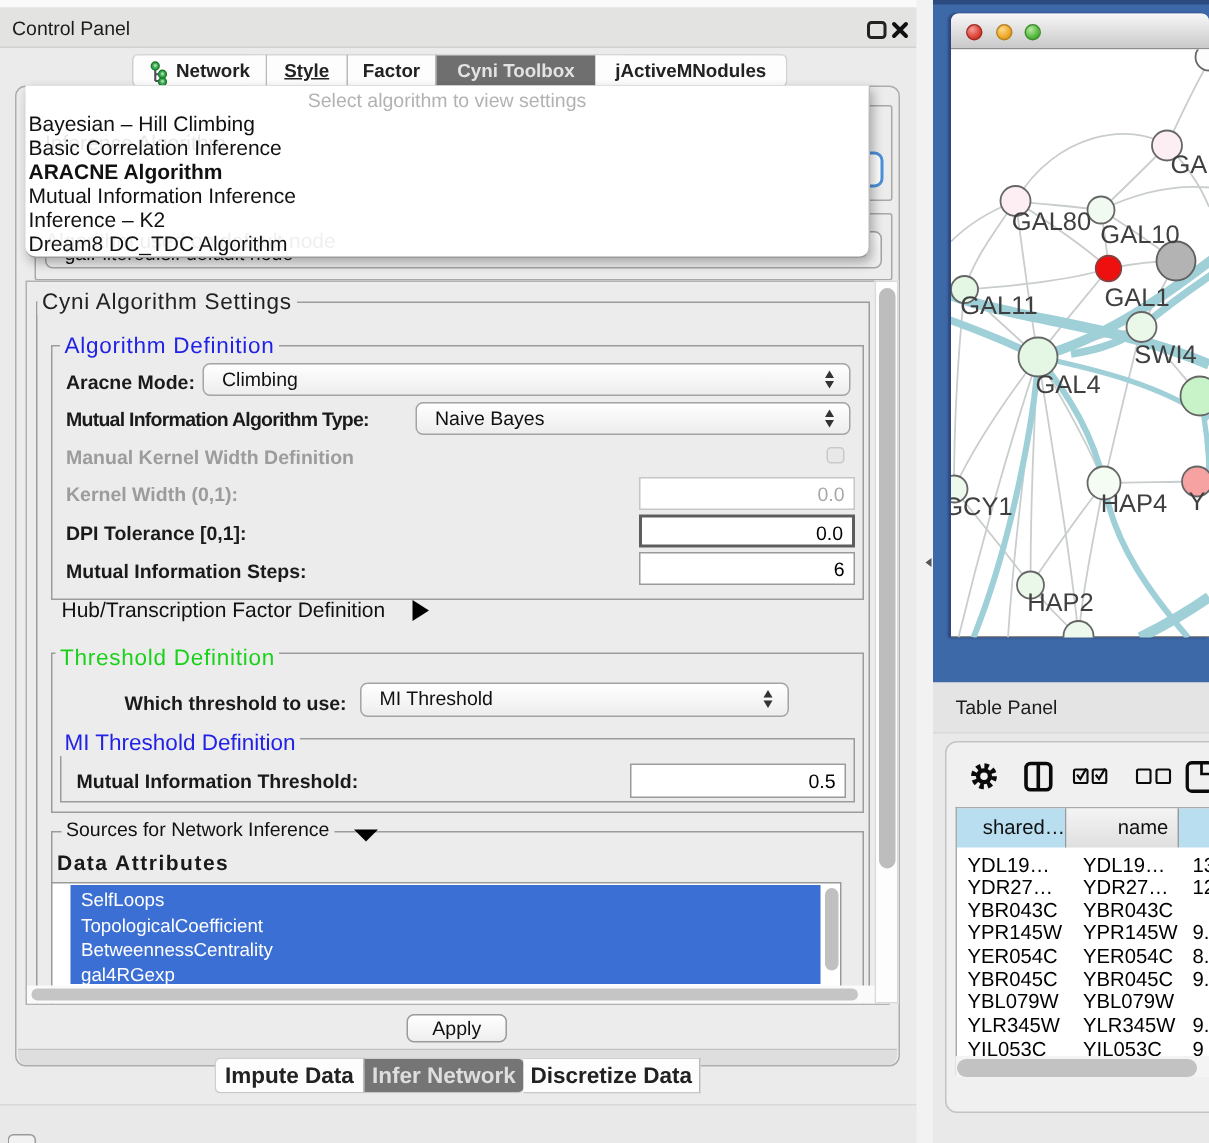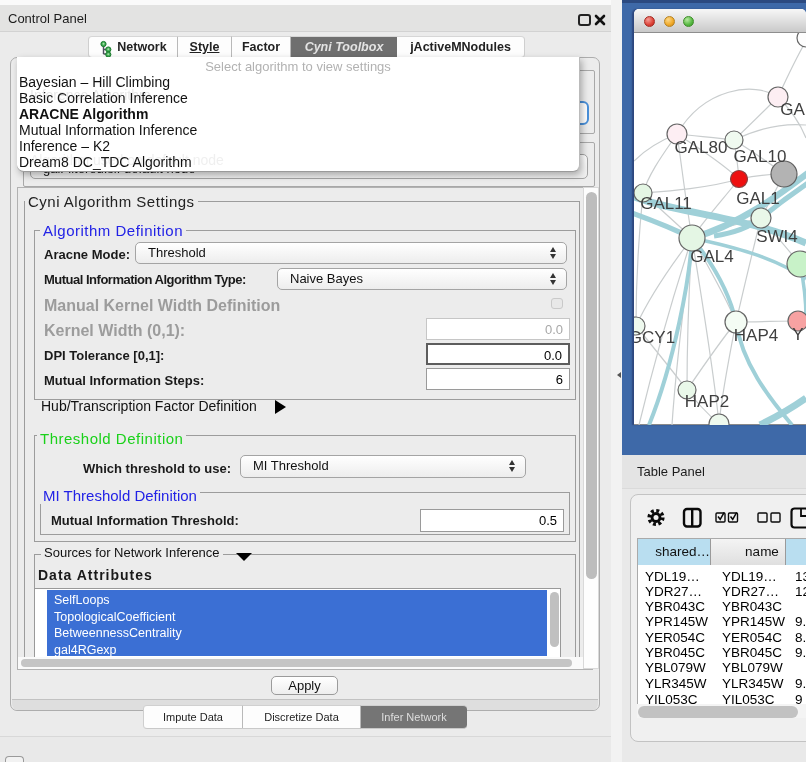--- a/index.html
+++ b/index.html
@@ -10,21 +10,21 @@
 
 #cpwin { left:0; top:5px; width:611px; height:732px; background:#ebebeb; border-bottom:1px solid #d8d8d8; }
 #cptitle { left:0; top:0; width:611px; height:27px; background:#e3e3e2; border-bottom:1px solid #d2d2d2; }
 #cptitle .t { position:absolute; left:8px; top:6px; font-size:13px; color:#1c1c1c; }
 #btnfloat { left:578px; top:9px; width:13px; height:12px; border:2px solid #222; border-radius:3px; background:transparent; }
 
 #toptabs { left:88px; top:31px; height:22px; display:flex; font-size:12.5px; font-weight:bold; color:#222; }
 #toptabs .tab { background:#fdfdfd; display:flex; align-items:center; justify-content:center; border-right:1px solid #b9b9b9; border-top:1px solid #d6d6d6; border-bottom:1px solid #c9c9c9; height:22px; }
 #toptabs .tab.first { border-radius:4px 0 0 4px; border-left:1px solid #cfcfcf; }
 #toptabs .tab.last { border-radius:0 4px 4px 0; border-right:1px solid #cfcfcf;}
-#toptabs .tab.sel { background:#6f6f6f; color:#e3e3e3; border-right:none;font-style:italic; }
+#toptabs .tab.sel { background:#6f6f6f; color:#e3e3e3; border-right:none; }
 
 #outerpanel { left:10px; top:52px; width:590px; height:654px; border:1px solid #adadad; border-radius:7px; background:#ececec; }
 #bottomstrip { left:1px; top:641px; width:586px; height:11px; background:#dedede; border-top:1px solid #c2c2c2; border-radius:0 0 6px 6px; }
 
 .gbox { border:1px solid #a8a8a8; border-radius:2px; }
 #boxA { left:12px; top:12px; width:572px; height:64px; }
 #boxB { left:12px; top:84px; width:572px; height:45px; }
 .combo { background:linear-gradient(#ffffff,#ededed); border:1px solid #a4a4a4; border-radius:5px; position:absolute; }
 .combo .cv { position:absolute; left:12px; top:3px; font-size:13px; color:#111; }
 .arr2 { position:absolute; width:8px; }
@@ -33,30 +33,30 @@
 #comboA { left:20px; top:43px; width:558px; height:24px; border:2px solid #4a90d9; border-radius:6px; background:#fff; }
 #comboB { left:6px; top:11px; width:558px; height:25px; }
 
 #viewport { left:6px; top:129px; width:576px; height:483px; border:1px solid #b2b2b2; background:#ececec; overflow:hidden; }
 #vscroll { left:572px; top:129px; width:16px; height:482px; background:#fdfdfd; border:1px solid #d9d9d9; }
 #vthumb { left:2px; top:4px; width:11px; height:387px; background:#bdbdbd; border-radius:6px; }
 #hscroll-main { left:7px; top:599px; width:565px; height:12px; background:#fafafa; }
 #hthumb-main { left:3px; top:2px; width:551px; height:8px; background:#c5c5c5; border-radius:6px; }
 .legend { position:absolute; font-size:15px; letter-spacing:0.5px; background:#ececec; padding:0 3px; }
 .blab { font-size:13px; font-weight:bold; color:#1a1a1a; position:absolute; }
-.glab { font-size:16px; font-weight:bold; color:#9c9c9c; position:absolute; }
+.glab { font-size:13px; font-weight:bold; color:#9c9c9c; position:absolute; }
 .field { position:absolute; background:#fff; font-size:13px; text-align:right; padding:3px 6px 0 0; }
 
 #datalist { left:16px; top:400px; width:527px; height:79px; border:1px solid #999; background:#fff; }
 #bluerows { position:absolute; left:12px; top:1px; width:500px; height:66px; background:#3b6fd4; color:#fff; font-size:12.5px; line-height:16.6px; padding:2px 0 0 7px; }
 #listvthumb { position:absolute; left:515px; top:3px; width:9px; height:55px; background:#c0c0c0; border-radius:5px; }
 
 #applybtn { left:260px; top:618px; width:67px; height:19px; background:linear-gradient(#ffffff,#eeeeee); border:1px solid #9b9b9b; border-radius:5px; text-align:center; font-size:13px; color:#111; line-height:17px; }
 
-#bottabs { left:143px; top:700px; height:16px; display:flex; font-size:11px; font-weight:normal; color:#222; }
+#bottabs { left:143px; top:700px; height:16px; display:flex; font-size:15px; font-weight:bold; color:#222; }
 #bottabs .tab { background:#fdfdfd; display:flex; align-items:center; justify-content:center; border-right:1px solid #b9b9b9; border-top:1px solid #d0d0d0; border-bottom:1px solid #c9c9c9; height:24px; }
 #bottabs .tab.first { border-radius:4px 0 0 4px; border-left:1px solid #cfcfcf; }
 #bottabs .tab.sel { background:#757575; color:#dedede; border-radius:0 4px 4px 0; border-right:none; }
 
 #popup { left:17px; top:57px; width:563px; height:115px; background:#fff; border-bottom:1px solid #9a9a9a; border-right:1px solid #bbb; border-radius:0 0 7px 7px; box-shadow:2px 3px 7px rgba(0,0,0,0.3); font-size:13px; color:#111; }
 #popup .ph { text-align:center; color:#b2b2b2; padding-top:2px; height:17px; }
 #popup .it { height:16px; line-height:16px; padding-left:2px; font-size:14px; }
 
 #divider { left:611px; top:0; width:11px; height:762px; background:#f2f2f2; }
 
@@ -125,21 +125,21 @@
       <div id="viewport" class="abs">
 
         <div class="abs" style="left:6px;top:13px;width:556px;height:470px;border:1px solid #9c9c9c;"></div>
         <div class="legend" style="left:7px;top:5px;color:#222;">Cyni Algorithm Settings</div>
 
         <div class="abs" style="left:16px;top:42px;width:542px;height:170px;border:1px solid #9c9c9c;"></div>
         <div class="legend" style="left:22px;top:34px;color:#2222e6;">Algorithm Definition</div>
 
         <div class="blab" style="left:26px;top:59px;">Aracne Mode:</div>
         <div class="combo" style="left:117px;top:54px;width:432px;height:22px;">
-            <span class="cv" style="top:2px;">Threshold</span>
+            <span class="cv" style="top:2px;">Climbing</span>
           <div class="arr2" style="right:8px;top:4px;">
               <div class="u" style="border-bottom-width:5px;border-left-width:3.5px;border-right-width:3.5px;margin-bottom:2px;"></div>
               <div class="d" style="border-top-width:5px;border-left-width:3.5px;border-right-width:3.5px;"></div>
             </div>
         </div>
         <div class="blab" style="left:26px;top:84px;letter-spacing:-0.5px;">Mutual Information Algorithm Type:</div>
         <div class="combo" style="left:259px;top:80px;width:290px;height:22px;">
             <span class="cv" style="top:2px;">Naive Bayes</span>
           <div class="arr2" style="right:8px;top:4px;">
               <div class="u" style="border-bottom-width:5px;border-left-width:3.5px;border-right-width:3.5px;margin-bottom:2px;"></div>
@@ -190,22 +190,22 @@
       <div id="hscroll-main" class="abs">
           <div id="hthumb-main" class="abs"></div>
         </div>
 
       <div id="applybtn" class="abs">Apply</div>
       <div id="bottomstrip" class="abs"></div>
     </div>
 
     <div id="bottabs" class="abs">
       <div class="tab first" style="width:100px;">Impute Data</div>
+      <div class="tab sel" style="width:106px;">Infer Network</div>
       <div class="tab" style="width:118px;">Discretize Data</div>
-      <div class="tab sel" style="width:106px;">Infer Network</div>
     </div>
   </div>
 
   <div id="popup" class="abs">
       <div style="position:absolute;left:13px;top:30px;font-size:14px;color:rgba(130,130,130,0.18);">Inference Algorithm</div>
       <div style="position:absolute;left:13px;top:95px;font-size:14px;color:rgba(130,130,130,0.13);">Algorithm used on default node</div>
     <div class="ph">Select algorithm to view settings</div>
     <div class="it">Bayesian – Hill Climbing</div>
     <div class="it">Basic Correlation Inference</div>
     <div class="it" style="font-weight:bold;">ARACNE Algorithm</div>

